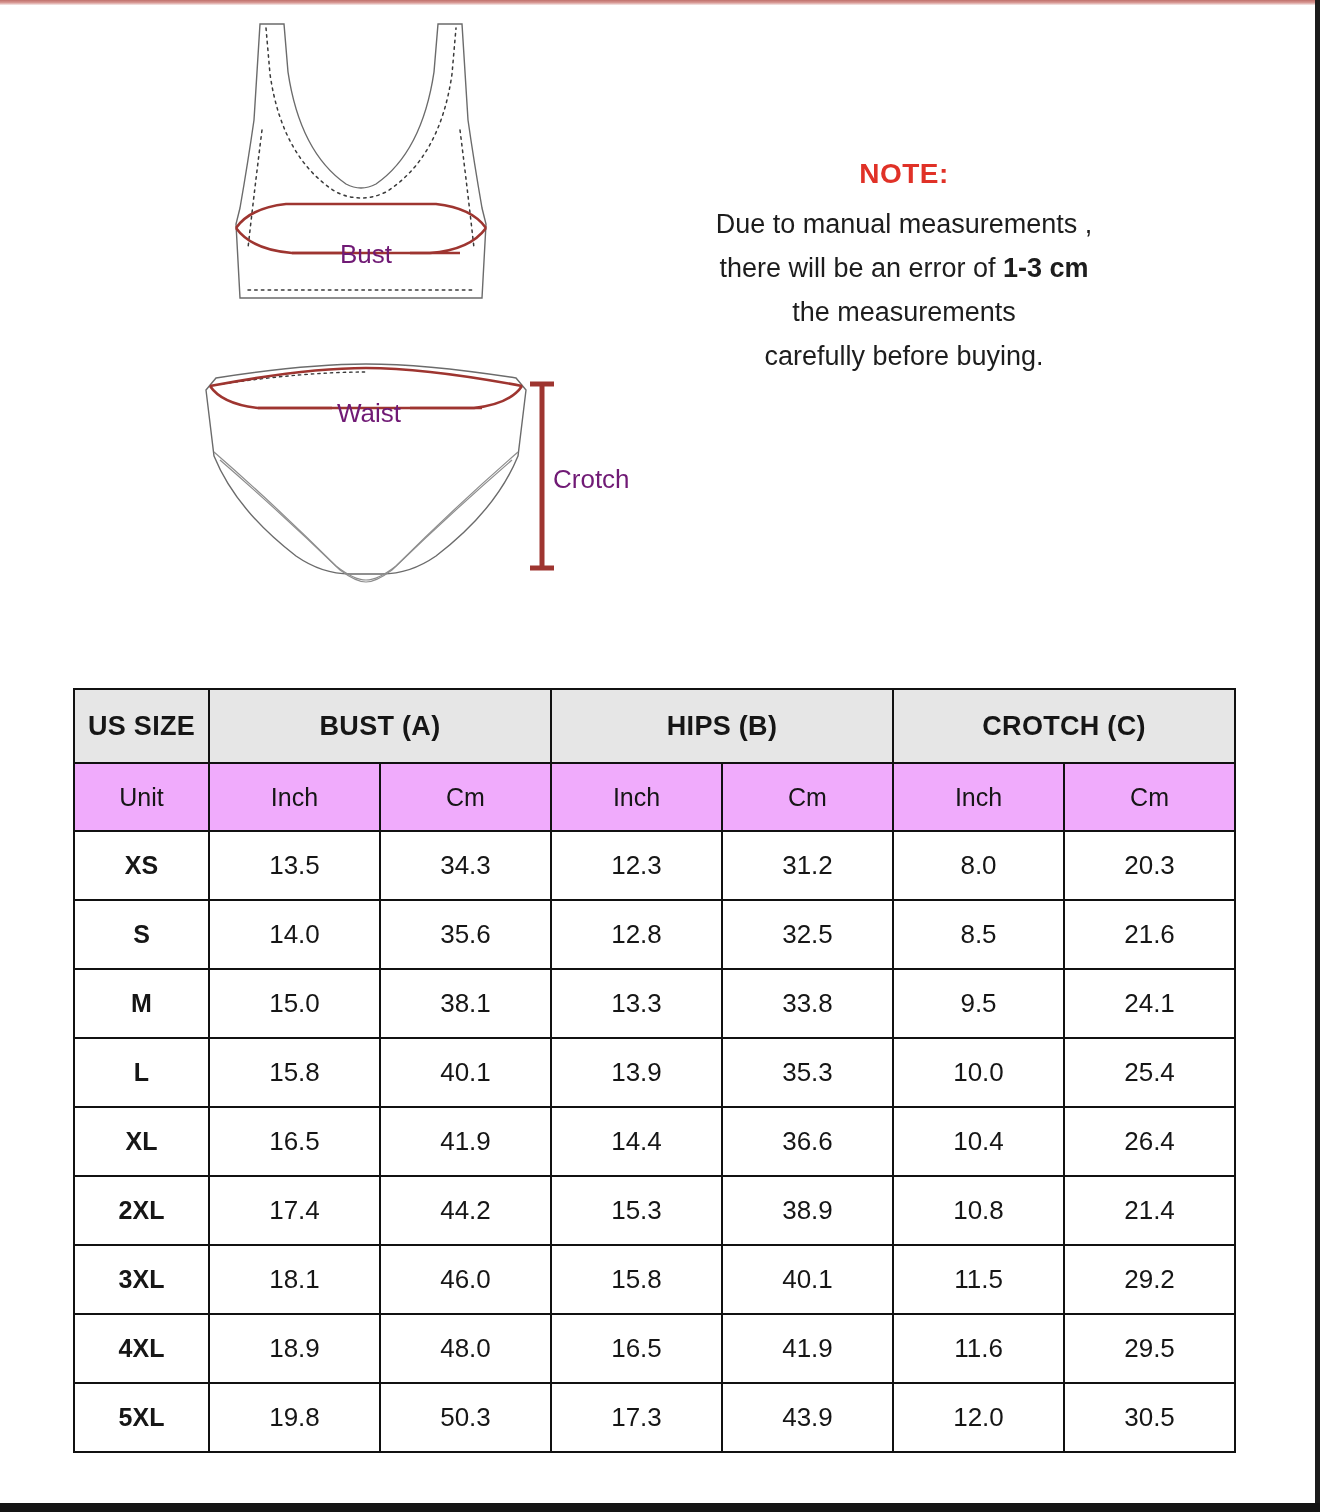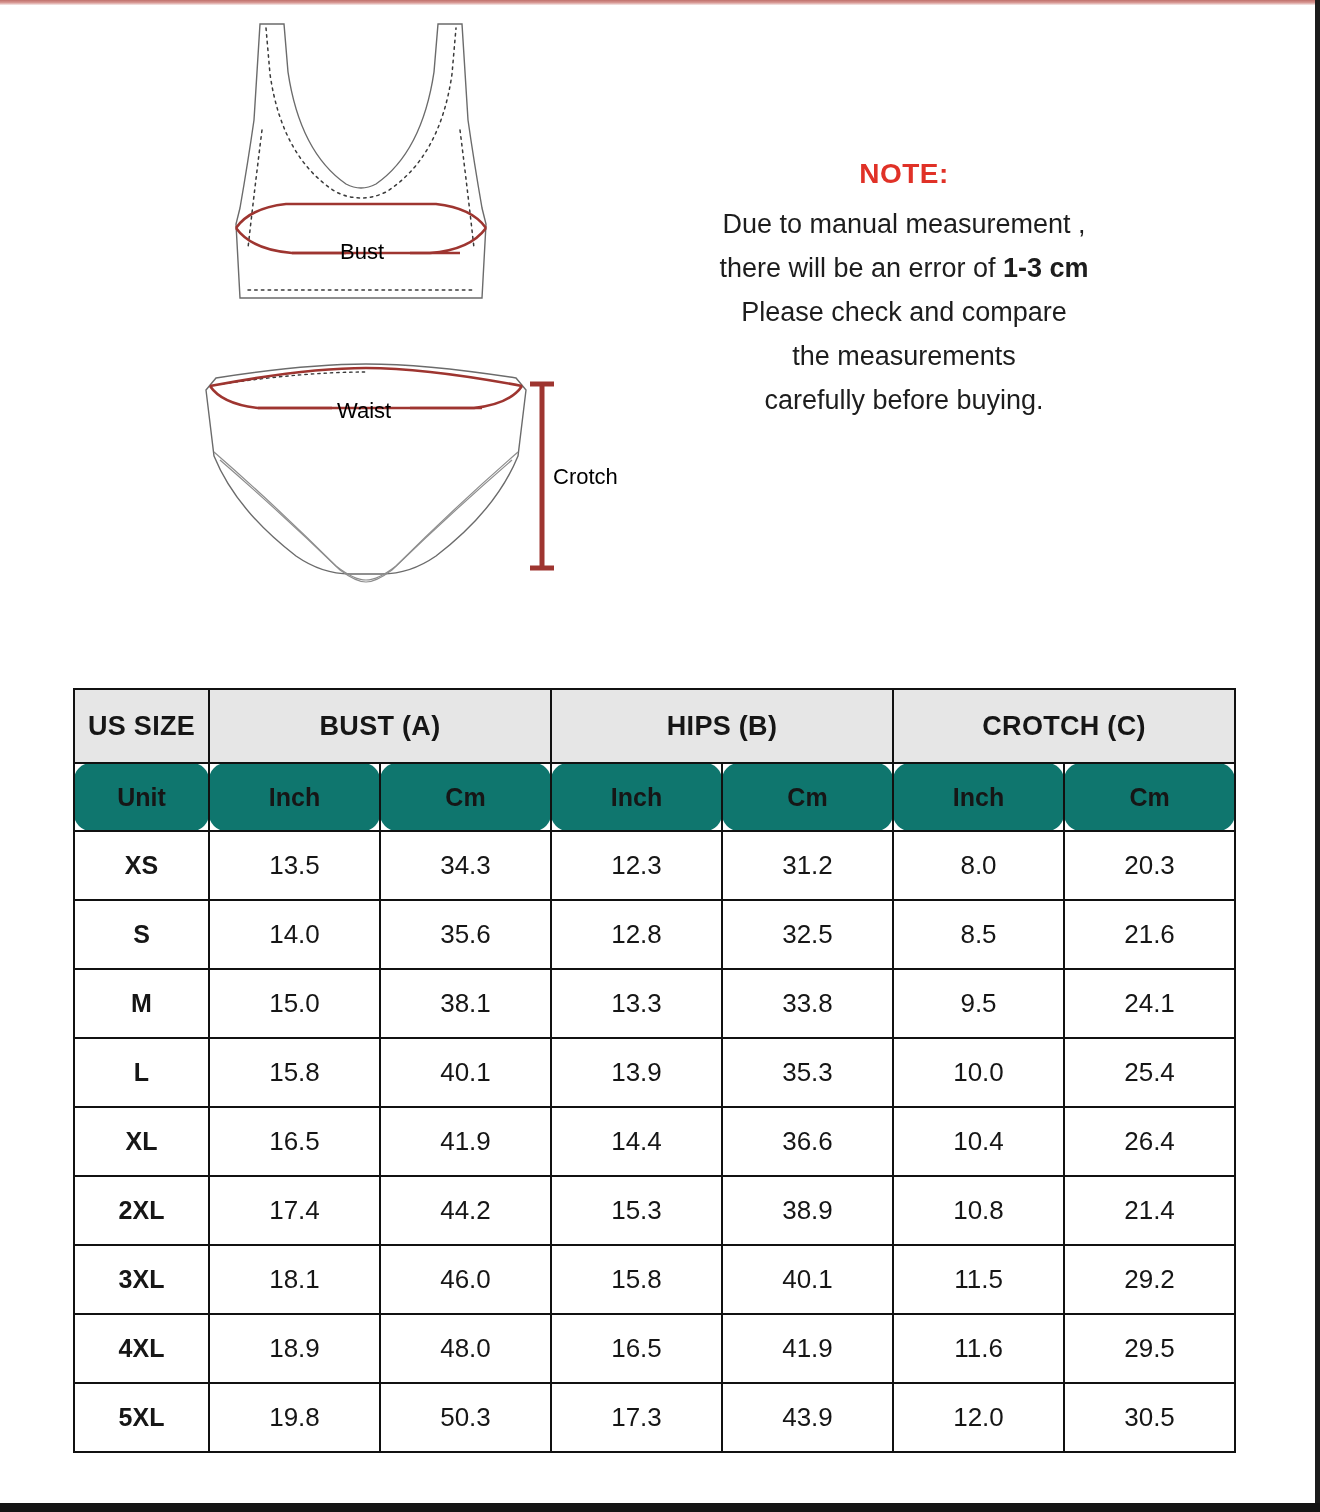--- a/index.html
+++ b/index.html
@@ -54,23 +54,23 @@
     width: 370px; height: 230px;
   }
   #crotch-dim {
     position: absolute;
     left: 528px; top: 368px;
     width: 130px; height: 200px;
   }
 
   .fig-label {
     position: absolute;
-    color: #000000;
+    color: #701a75;
     font-family: "Liberation Sans", sans-serif;
-    font-size: 22px;
+    font-size: 26px;
     white-space: nowrap;
   }
   #bust-label  { left: 340px; top: 231px; }
   #waist-label { left: 337px; top: 390px; }
   #crotch-label{ left: 553px; top: 456px; }
 
   
   #note-block {
     position: absolute;
     left: 660px; top: 160px;
@@ -112,26 +112,25 @@
   #size-table thead tr.group-row th {
     background: #e6e6e6;
     height: 72px;
     font-size: 27px;
     font-weight: bold;
     letter-spacing: 0.3px;
     color: #161616;
     margin-left: 20px;
   }
   #size-table thead tr.unit-row th {
-    background: #0f766e;
+    background: #f0abfc;
     height: 66px;
     font-size: 25px;
-    font-weight: bold;
+    font-weight: normal;
     color: #161616;
-    border-radius: 17px;
   }
   #size-table tbody td {
     height: 67px;
     font-size: 26px;
     color: #161616;
   }
   #size-table tbody td.size-cell {
     font-weight: bold;
     font-size: 25px;
     margin-left: 28px;
@@ -192,23 +191,22 @@
       <line x1="14" y1="8" x2="14" y2="192"></line>
       <line x1="2" y1="8" x2="26" y2="8"></line>
       <line x1="2" y1="192" x2="26" y2="192"></line>
     </g>
   </svg>
   <span class="fig-label" id="crotch-label">Crotch</span>
 </div>
 
 <div id="note-block">
   <div id="note-heading">NOTE:</div>
-  <div class="note-line">Due to manual measurement ,</div>
+  <div class="note-line">Due to manual measurements ,</div>
   <div class="note-line"><span>there will be an error of </span><b>1-3 cm</b></div>
-  <div class="note-line">Please check and compare</div>
   <div class="note-line">the measurements</div>
   <div class="note-line">carefully before buying.</div>
 </div>
 
 <table id="size-table">
   <colgroup>
     <col class="col-size">
       <col class="col-value">
       <col class="col-value">
       <col class="col-value">

